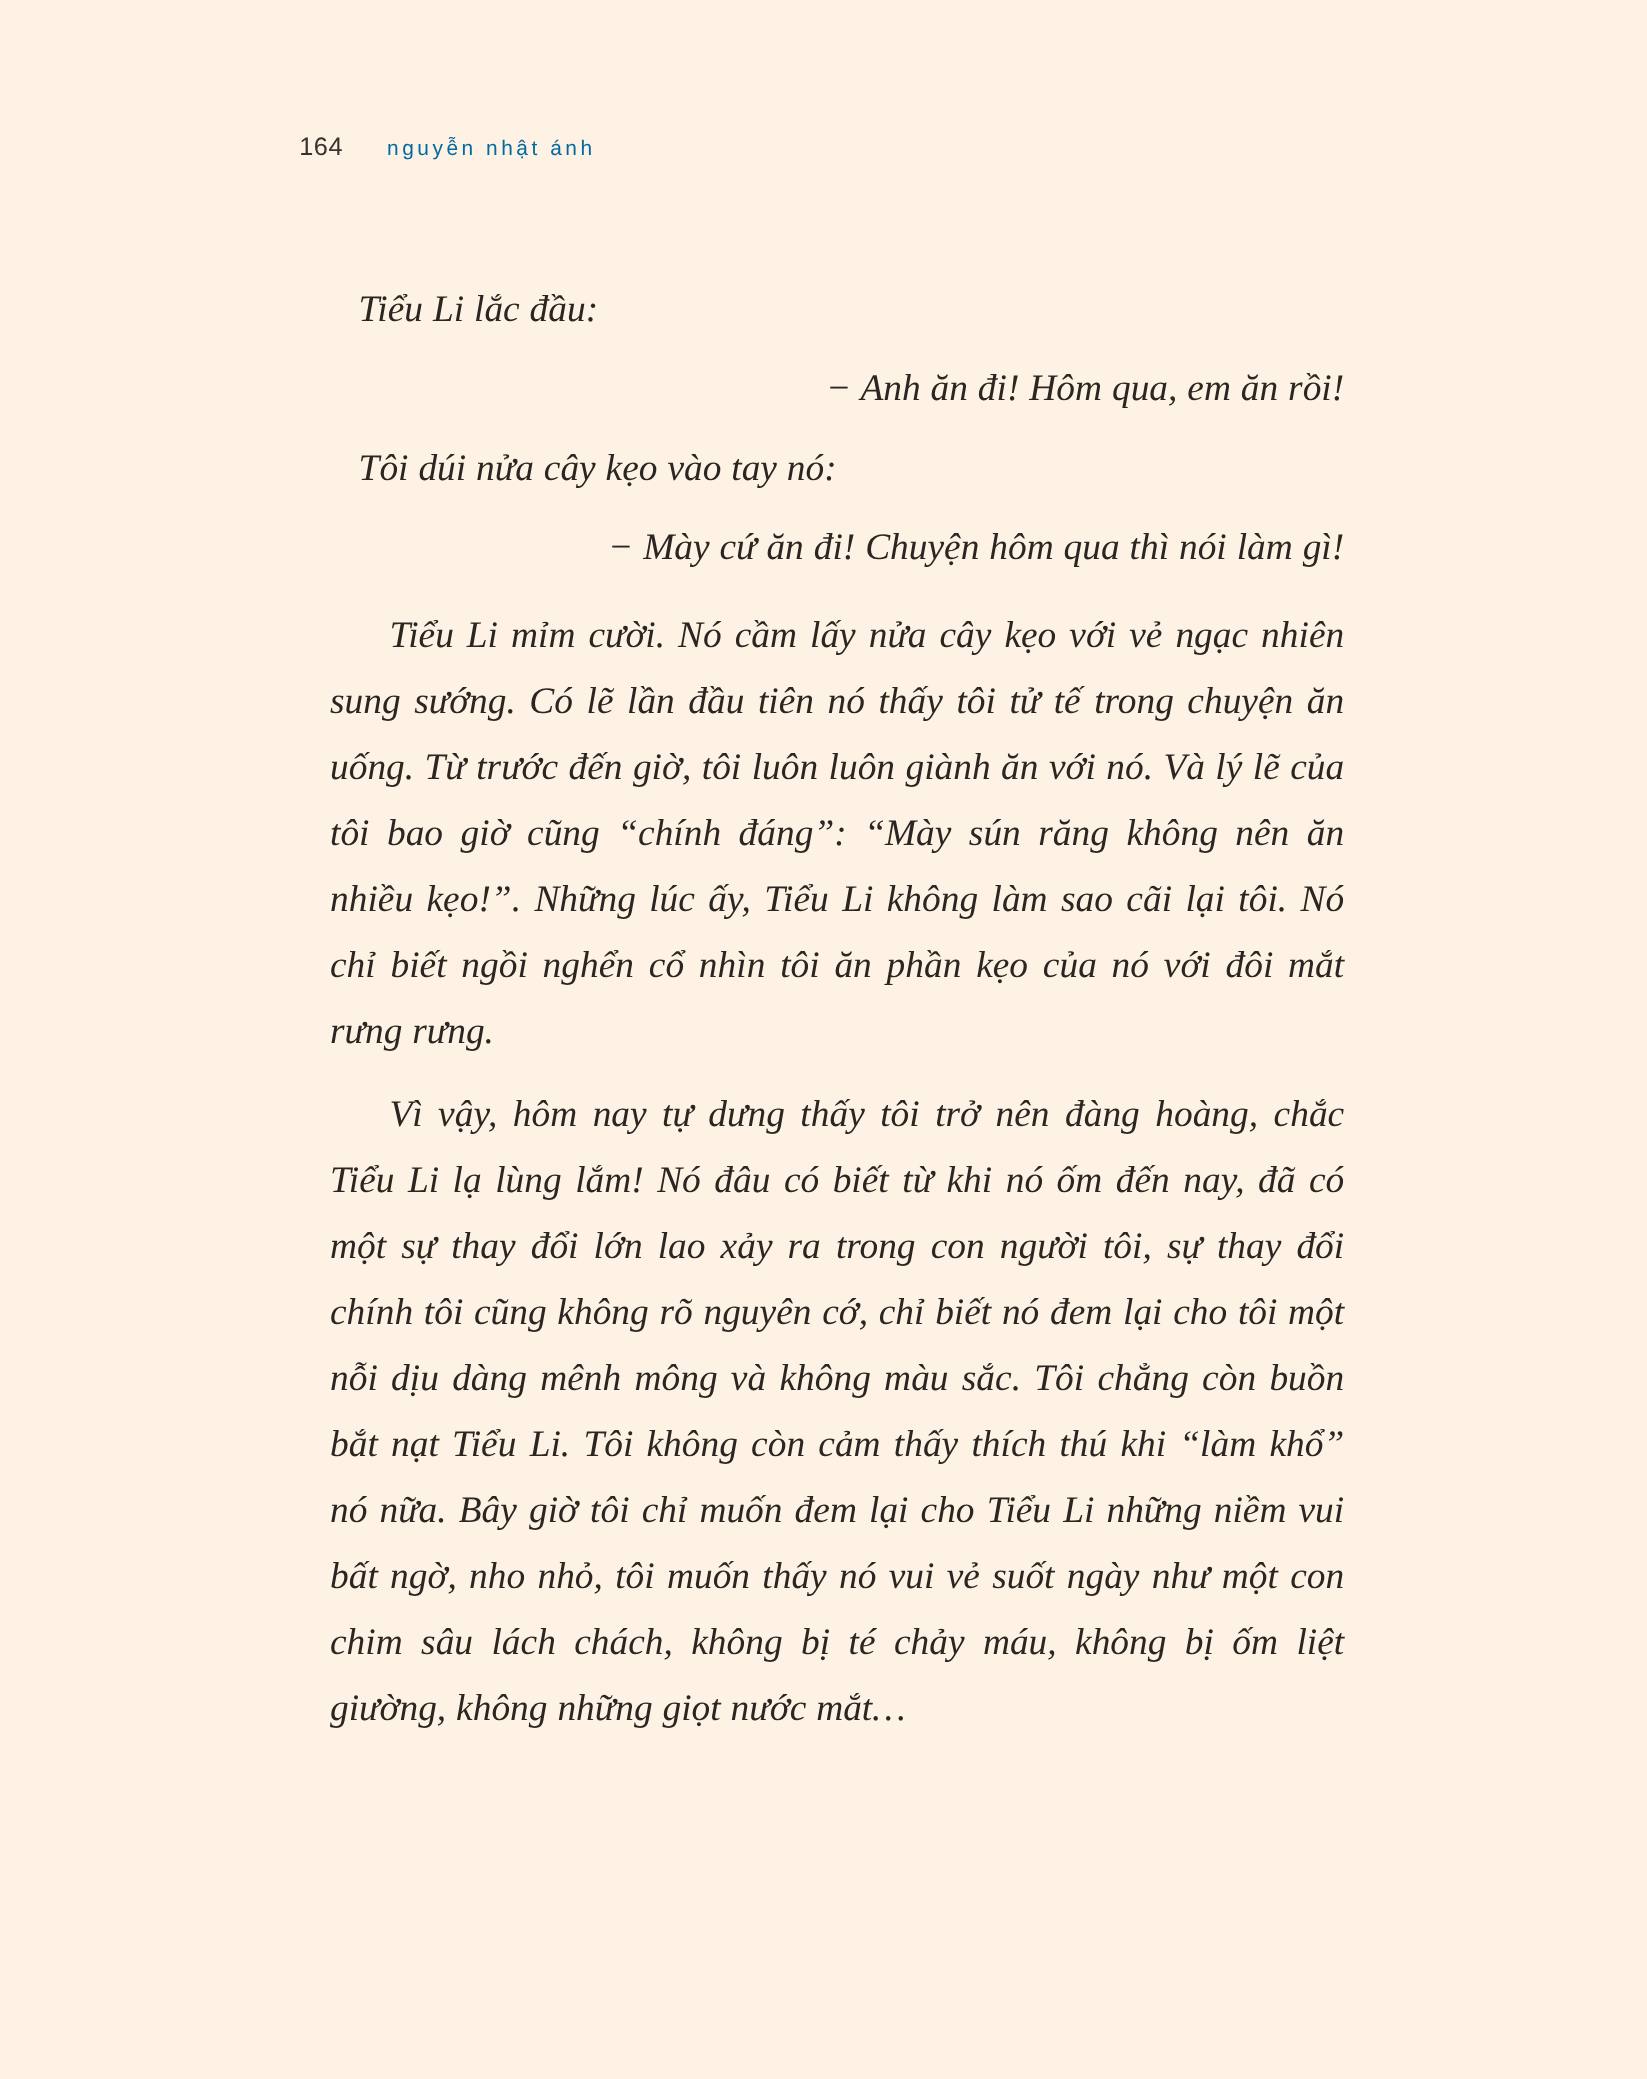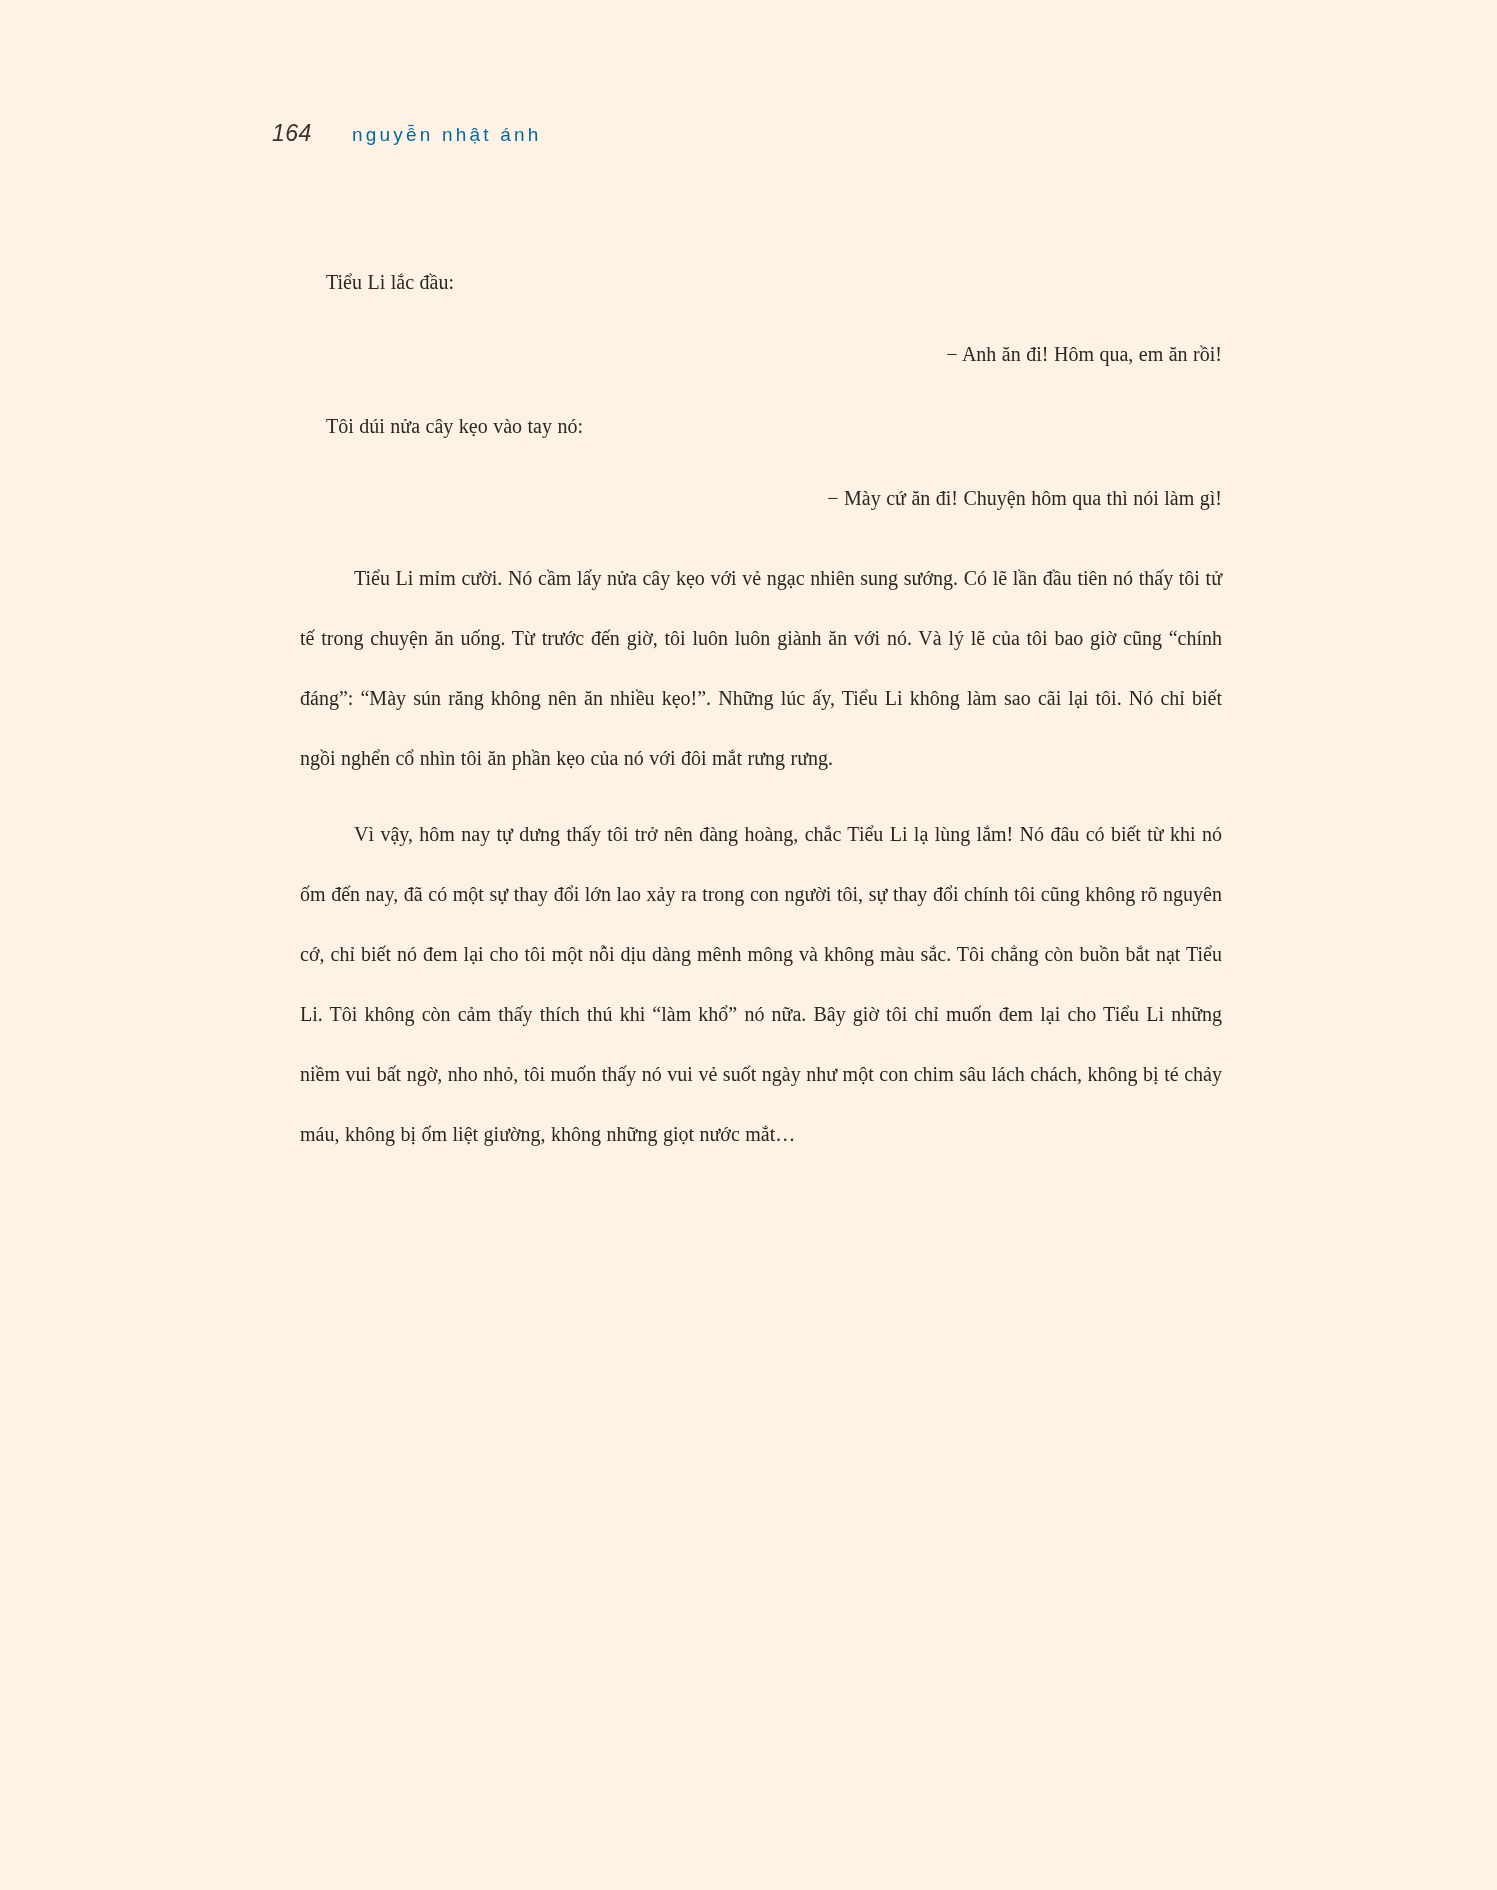--- a/index.html
+++ b/index.html
@@ -29,44 +29,44 @@
     left: 272px;
     display: flex;
     align-items: baseline;
     gap: 40px;
   }
   .folio {
     font-family: "Liberation Sans", sans-serif;
     font-size: 23px;
     letter-spacing: 0.5px;
     color: #3a322c;
-    font-style: italic;
   }
   .author {
     font-family: "Liberation Sans", sans-serif;
     font-size: 19px;
     letter-spacing: 3.2px;
     color: #0369a1;
   }
 
   
   .textblock {
     position: absolute;
     top: 252px;
     left: 272px;
     width: 950px;
   }
 
   .para {
     margin: 0 0 6px 0;
-    font-size: 20px;
+    font-size: 34px;
     line-height: 60px;
     text-align: justify;
     text-indent: 54px;
     word-spacing: 0.5px;
+    font-style: italic;
   }
 
   .para.dialogue {
     text-indent: 54px;
     text-align: right;
   }
 
   .para.short {
     text-align: left;
   }

